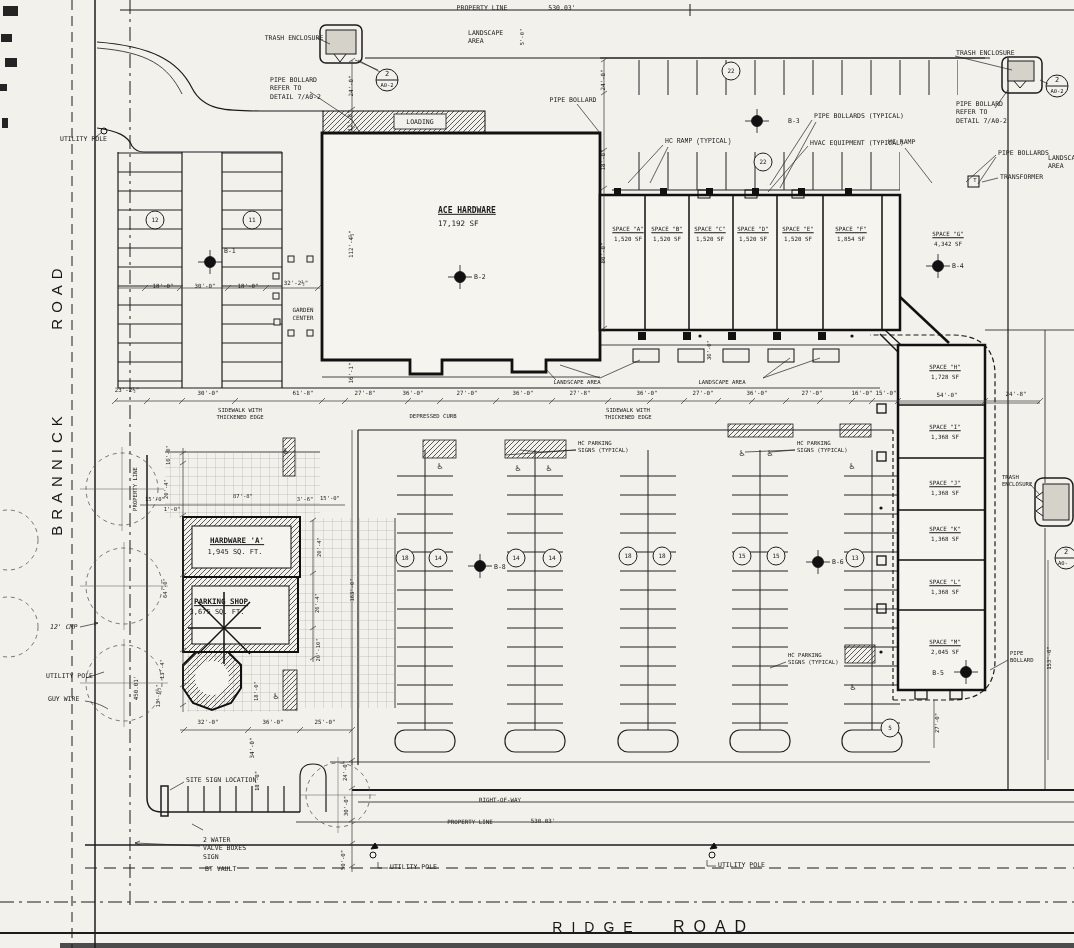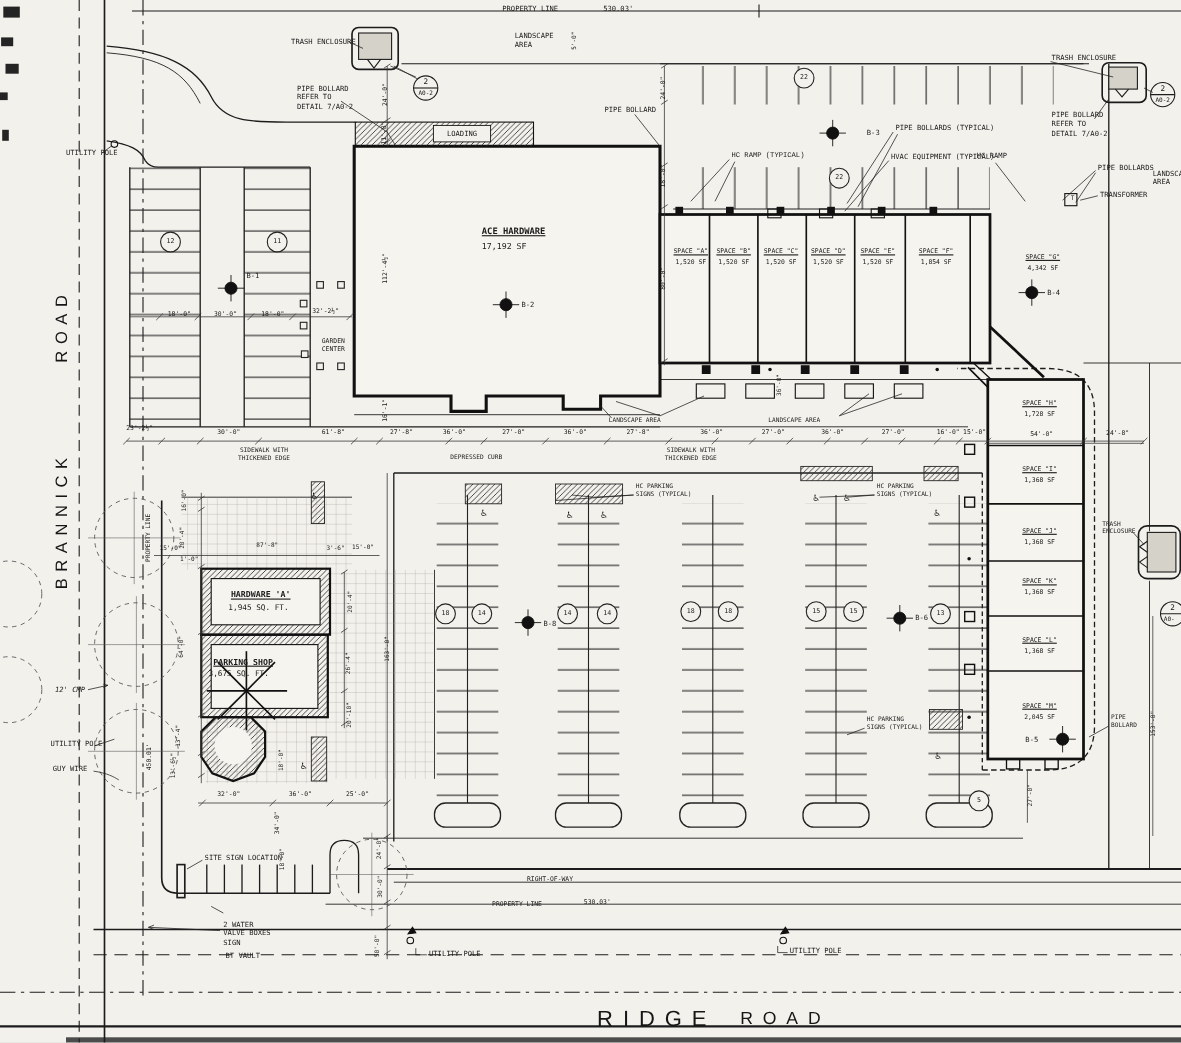--- a/index.html
+++ b/index.html
@@ -581,16 +581,16 @@
       <div class="lbl rot" style="left: 347px; top: 806px; font-size: 5.6px;">30'-0"</div>
       <div class="lbl rot" style="left: 344px; top: 860px; font-size: 5.6px;">50'-0"</div>
       <div class="lbl rot" style="left: 258px; top: 781px; font-size: 5.6px;">18'-0"</div>
       <div class="lbl" style="left: 500px; top: 801px; font-size: 5.8px;">RIGHT-OF-WAY</div>
       <div class="lbl" style="left: 470px; top: 823px; font-size: 5.8px;">PROPERTY LINE</div>
       <div class="lbl" style="left: 543px; top: 822px; font-size: 5.8px;">530.03'</div>
       <div class="lbl al" style="left: 390px; top: 867px;">UTILITY POLE</div>
       <div class="lbl al" style="left: 718px; top: 865px;">UTILITY POLE</div>
       <div class="lbl rot sans" style="left: 57px; top: 473px; font-size: 15px; letter-spacing: 6px;">BRANNICK</div>
       <div class="lbl rot sans" style="left: 57px; top: 296px; font-size: 15px; letter-spacing: 6px;">ROAD</div>
-      <div class="lbl sans" style="left: 597px; top: 927px; font-size: 20px; letter-spacing: 9px;">RIDGE</div>
+      <div class="lbl sans" style="left: 597px; top: 927px; font-size: 14px; letter-spacing: 9px;">RIDGE</div>
       <div class="lbl sans" style="left: 714px; top: 927px; font-size: 16px; letter-spacing: 9px;">ROAD</div>
     </div>
 </div>
 
 </body></html>

